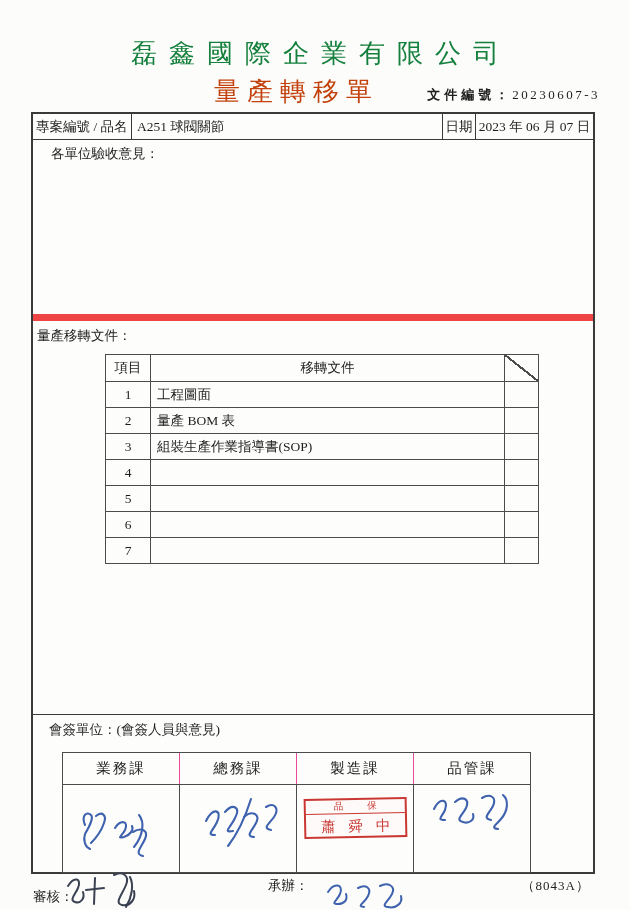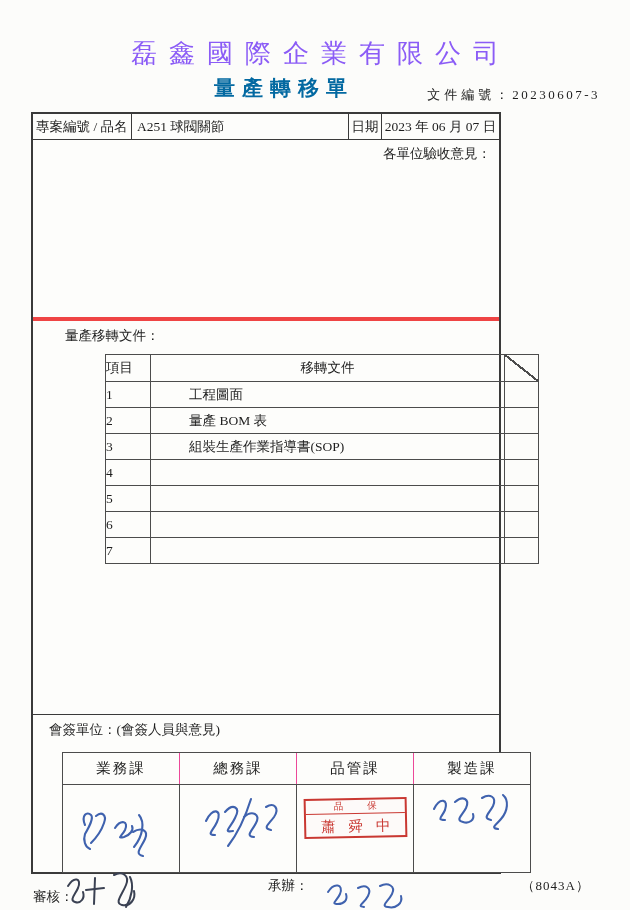--- a/index.html
+++ b/index.html
@@ -4,54 +4,54 @@
 <style>
   html,body{margin:0;padding:0;background:#ffffff;}
   .page{
     position:relative;width:630px;height:910px;overflow:hidden;
     background:#fcfcfa;color:#1e1e1e;
     font-family:"Liberation Serif","DejaVu Serif",serif;
   }
   
   .company-title{
     position:absolute;top:36px;left:0;right:0;text-align:center;
-    font-size:26px;letter-spacing:12px;text-indent:12px;color:#8b5cf6;
+    font-size:26px;letter-spacing:12px;text-indent:12px;color:#15803d;
   }
   .form-subtitle{
     position:absolute;top:74px;left:214px;
-    font-size:21px;font-weight:bold;letter-spacing:7px;color:#0369a1;
+    font-size:26px;font-weight:normal;letter-spacing:7px;color:#c2410c;
   }
   .doc-number{position:absolute;top:86px;right:30px;font-size:13px;white-space:nowrap;}
-  .doc-number .lbl{letter-spacing:4px;}
+  .doc-number .lbl{letter-spacing:4px;font-weight:bold;}
   .doc-number .val{letter-spacing:2.5px;}
   
   .main-table{
-    position:absolute;left:31px;top:112px;width:470px;height:762px;
+    position:absolute;left:31px;top:112px;width:564px;height:762px;
     border:2px solid #3a3a3a;box-sizing:border-box;background:#fdfdfb;
   }
   .row-project{display:flex;height:25px;border-bottom:1px solid #3a3a3a;font-size:13.5px;}
   .row-project>div{display:flex;align-items:center;box-sizing:border-box;height:100%;}
   .cell-project-label{width:99px;border-right:1px solid #3a3a3a;padding-left:3px;}
   .cell-project-value{flex:1;padding-left:5px;}
   .cell-date-label{width:34px;border-right:1px solid #3a3a3a;border-left:1px solid #3a3a3a;justify-content:center;}
   .cell-date-value{width:117px;justify-content:center;}
   .row-acceptance{
-    height:181px;border-bottom:4px solid #ef4444;box-sizing:border-box;
-    padding:5px 8px;font-size:13.5px;text-align:right;
+    height:181px;border-bottom:7px solid #ef4444;box-sizing:border-box;
+    padding:5px 18px;font-size:13.5px;
   }
   .acceptance-content{margin-top:9px;}
   .row-transfer{height:394px;border-bottom:1px solid #3a3a3a;box-sizing:border-box;position:relative;font-size:13.5px;}
-  .transfer-label{padding:6px 21px 0 4px;margin-left:28px;}
+  .transfer-label{padding:6px 21px 0 4px;}
   .docs-table{position:absolute;left:72px;top:33px;width:434px;border:1px solid #4c4c4c;box-sizing:border-box;}
   .dt-row{display:flex;height:26px;box-sizing:border-box;}
   .dt-row + .dt-row{border-top:1px solid #4c4c4c;}
-  .dt-c1{width:45px;border-right:1px solid #4c4c4c;text-align:left;line-height:26px;box-sizing:border-box;}
+  .dt-c1{width:45px;border-right:1px solid #4c4c4c;text-align:center;line-height:26px;box-sizing:border-box;}
   .dt-c2{flex:1;border-right:1px solid #4c4c4c;line-height:26px;box-sizing:border-box;}
   .dt-head .dt-c2{text-align:center;}
-  .dt-body .dt-c2{text-align:left;padding-left:6px;margin-left:32px;}
+  .dt-body .dt-c2{text-align:left;padding-left:6px;}
   .dt-c3{width:33px;box-sizing:border-box;}
   .dt-c3.diag{
     background:linear-gradient(to top right,
       transparent 47.5%, #4c4c4c 47.5%, #4c4c4c 52.5%, transparent 52.5%);
   }
   .row-countersign{height:160px;position:relative;font-size:13.5px;}
   .countersign-label{padding:6px 6px 0 16px;}
   .sign-table{position:absolute;left:29px;top:37px;width:469px;border:1.5px solid #4c4c4c;box-sizing:border-box;background:#fdfdfb;}
   .sign-header{display:flex;height:31px;border-bottom:1px solid #4c4c4c;}
   .sign-header>div{flex:1;text-align:center;line-height:31px;font-size:14.5px;letter-spacing:2px;box-sizing:border-box;}
@@ -151,22 +151,22 @@
       </div>
     </div>
 
     <div class="row-countersign">
       <div class="countersign-label">會簽單位：(會簽人員與意見)</div>
 
       <div class="sign-table">
         <div class="sign-header">
           <div>業務課</div>
           <div>總務課</div>
+          <div>製造課</div>
           <div>品管課</div>
-          <div>製造課</div>
         </div>
         <div class="sign-body">
 
           <div>
             <svg class="sig" style="left:10px;top:16px;" width="98" height="62" viewBox="0 0 98 62" title="閔知亭 (手寫簽名)">
               <g stroke="#3f62ae" stroke-width="2.1">
                 <path d="M12,24 C8,14 14,10 18,14 C21,17 16,26 12,33 C10,39 12,46 17,48"></path>
                 <path d="M23,15 C29,10 34,14 31,22 C28,31 21,39 18,42"></path>
                 <path d="M42,27 C48,18 56,20 52,29 C49,35 43,38 51,36 C57,34 61,29 59,25"></path>
                 <path d="M66,14 C72,21 70,35 61,46"></path>

